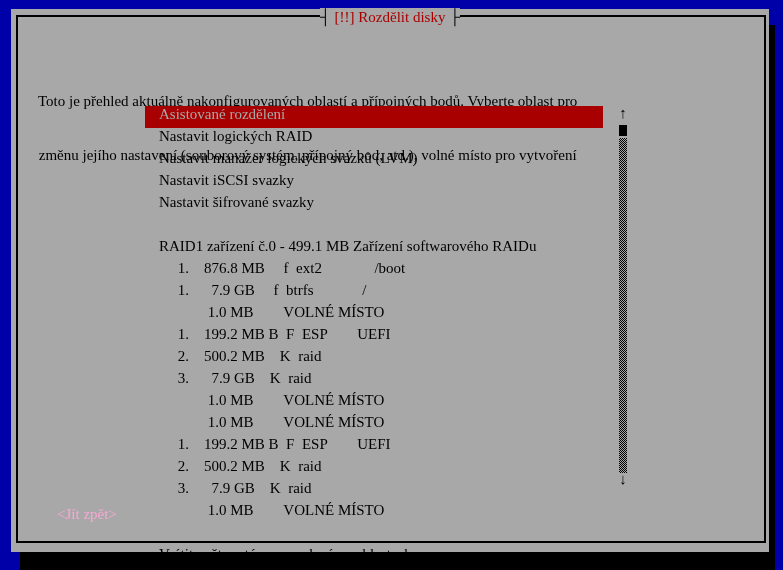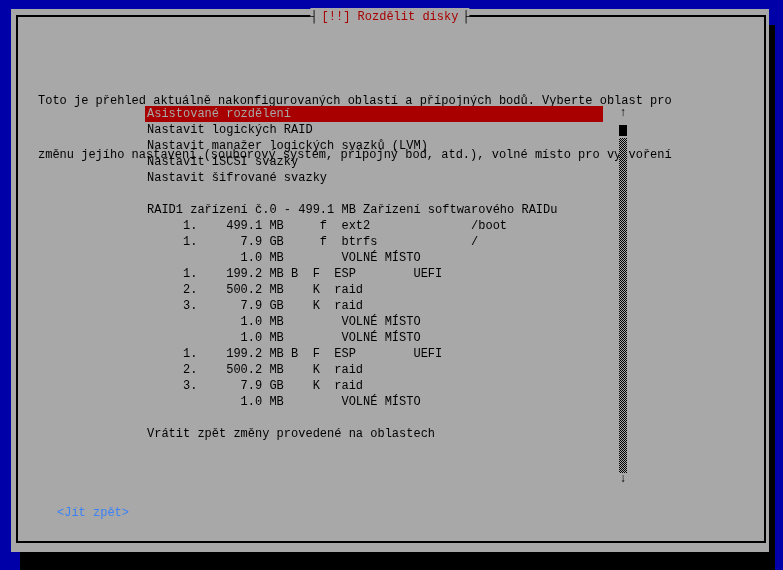--- a/index.html
+++ b/index.html
@@ -1,44 +1,44 @@
 <!DOCTYPE html>
 <html><head>
 <meta charset="utf-8">
 <style>
   html,body{margin:0;padding:0;}
   body{background:#000;}
   .screen{
     position:relative;width:783px;height:570px;overflow:hidden;
     background:#0000A8;
-    font-family:Liberation Mono, monospace;
-    font-size:12px;color:#000;
+    font-family:Liberation Serif, serif;
+    font-size:15px;color:#000;
   }
   .shadow{position:absolute;left:20px;top:25px;width:755px;height:545px;background:#000;}
   .dialog{position:absolute;left:11px;top:9px;width:758px;height:543px;background:#A8A8A8;}
   .frame{position:absolute;left:5px;top:6px;width:750px;height:528px;
          border:2px solid #000;box-sizing:border-box;}
   .title{position:absolute;top:-1px;left:50%;transform:translateX(-50%);
          background:#A8A8A8;white-space:pre;z-index:3;line-height:18px;}
   .title .tee{color:#000;}
   .title .ttext{color:#A80000;padding:0 4px;}
   .intro{position:absolute;left:27px;top:47px;line-height:18px;white-space:pre;z-index:2;text-align:center;}
   .listbox{position:absolute;left:145px;top:106px;width:458px;z-index:2;}
-  .row{height:16px;line-height:16.3px;white-space:pre;padding-left:2px;overflow:visible;}
+  .row{height:22px;line-height:16.3px;white-space:pre;padding-left:14px;overflow:visible;}
   .row.selected{background:#A80000;color:#A8A8A8;}
   .sb-up,.sb-down{position:absolute;left:614px;width:18px;text-align:center;
                   line-height:16px;color:#000;z-index:2;}
   .sb-up{top:105px;}
   .sb-down{top:471px;}
   .sb-thumb{position:absolute;left:619px;top:125px;width:8px;height:11px;background:#000;z-index:2;}
   .sb-trough{position:absolute;left:619px;top:138px;width:8px;height:335px;z-index:2;
              background:repeating-conic-gradient(#000 0% 25%, #A8A8A8 0% 50%);
              background-size:2px 2px;}
   .back-btn{position:absolute;left:57px;top:506px;line-height:16px;white-space:pre;
-            color:#3b82f6;background:transparent;border:none;font:inherit;padding:0;z-index:2;}
+            color:#f9a8d4;background:transparent;border:none;font:inherit;padding:0;z-index:2;}
 </style>
 </head>
 <body>
 
 <div class="screen">
   <div class="shadow"></div>
 
   <div class="dialog">
     <div class="frame"></div>
 
@@ -51,34 +51,34 @@
   </div>
 
   <div class="listbox">
       <div class="row selected">Asistované rozdělení</div>
       <div class="row">Nastavit logických RAID</div>
       <div class="row">Nastavit manažer logických svazků (LVM)</div>
       <div class="row">Nastavit iSCSI svazky</div>
       <div class="row">Nastavit šifrované svazky</div>
       <div class="row"></div>
       <div class="row">RAID1 zařízení č.0 - 499.1 MB Zařízení softwarového RAIDu</div>
-      <div class="row">     1.    499.1 MB     f  ext2              /boot</div>
+      <div class="row">     1.    876.8 MB     f  ext2              /boot</div>
       <div class="row">     1.      7.9 GB     f  btrfs             /</div>
       <div class="row">             1.0 MB        VOLNÉ MÍSTO</div>
       <div class="row">     1.    199.2 MB B  F  ESP        UEFI</div>
       <div class="row">     2.    500.2 MB    K  raid</div>
       <div class="row">     3.      7.9 GB    K  raid</div>
       <div class="row">             1.0 MB        VOLNÉ MÍSTO</div>
       <div class="row">             1.0 MB        VOLNÉ MÍSTO</div>
       <div class="row">     1.    199.2 MB B  F  ESP        UEFI</div>
       <div class="row">     2.    500.2 MB    K  raid</div>
       <div class="row">     3.      7.9 GB    K  raid</div>
       <div class="row">             1.0 MB        VOLNÉ MÍSTO</div>
       <div class="row"></div>
-      <div class="row">Vrátit zpět změny provedené na oblastech</div>
+      <div class="row">Vrátit zpět systém provedené na oblastech</div>
     </div>
 
   <div class="sb-up">↑</div>
   <div class="sb-thumb"></div>
   <div class="sb-trough"></div>
   <div class="sb-down">↓</div>
 
   <div class="back-btn">&lt;Jít zpět&gt;</div>
 </div>
 

